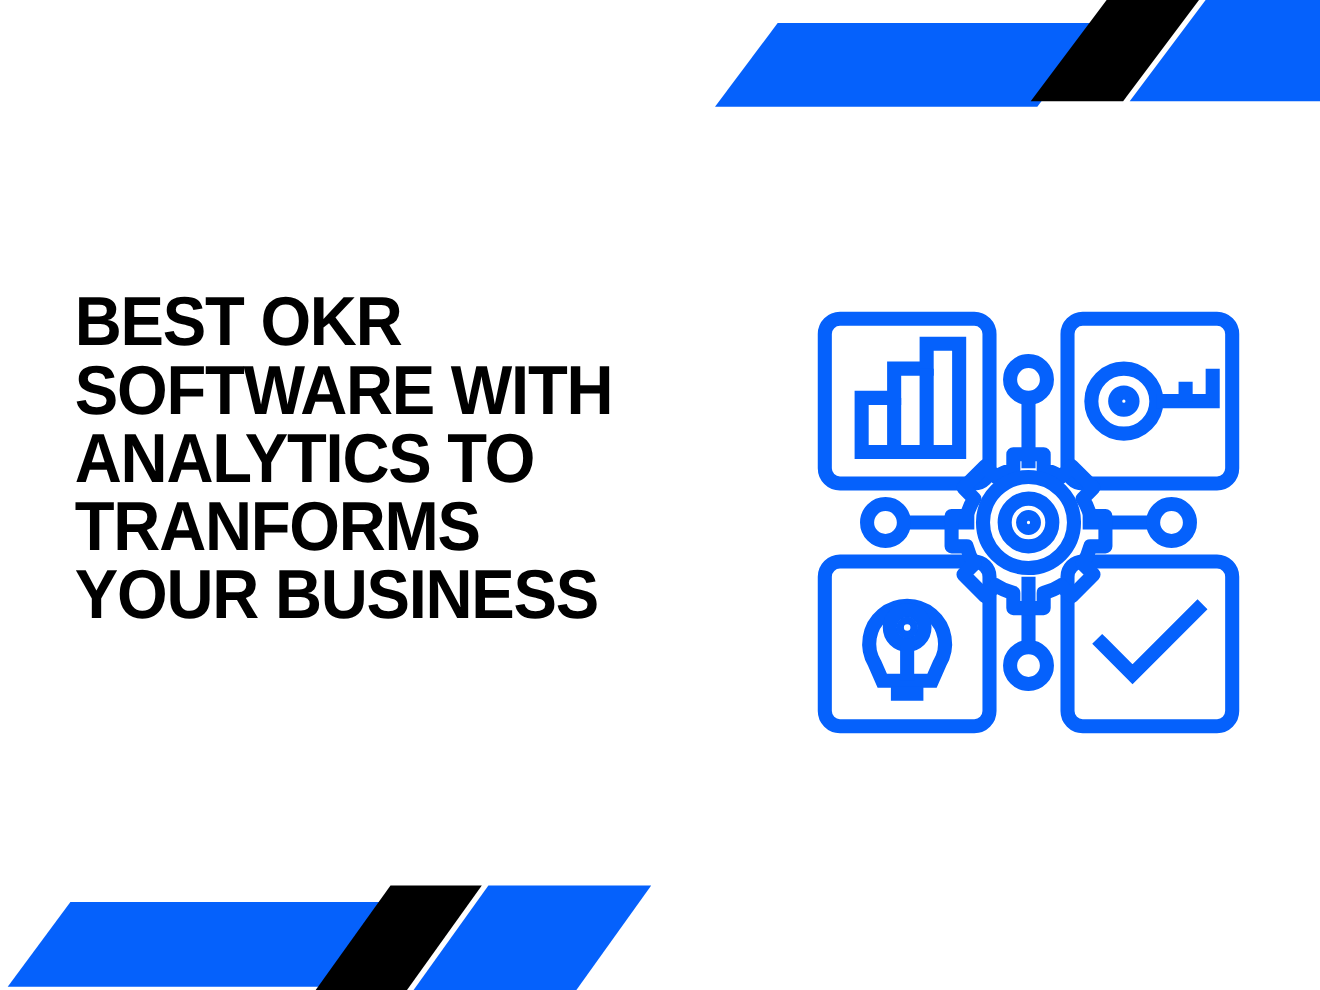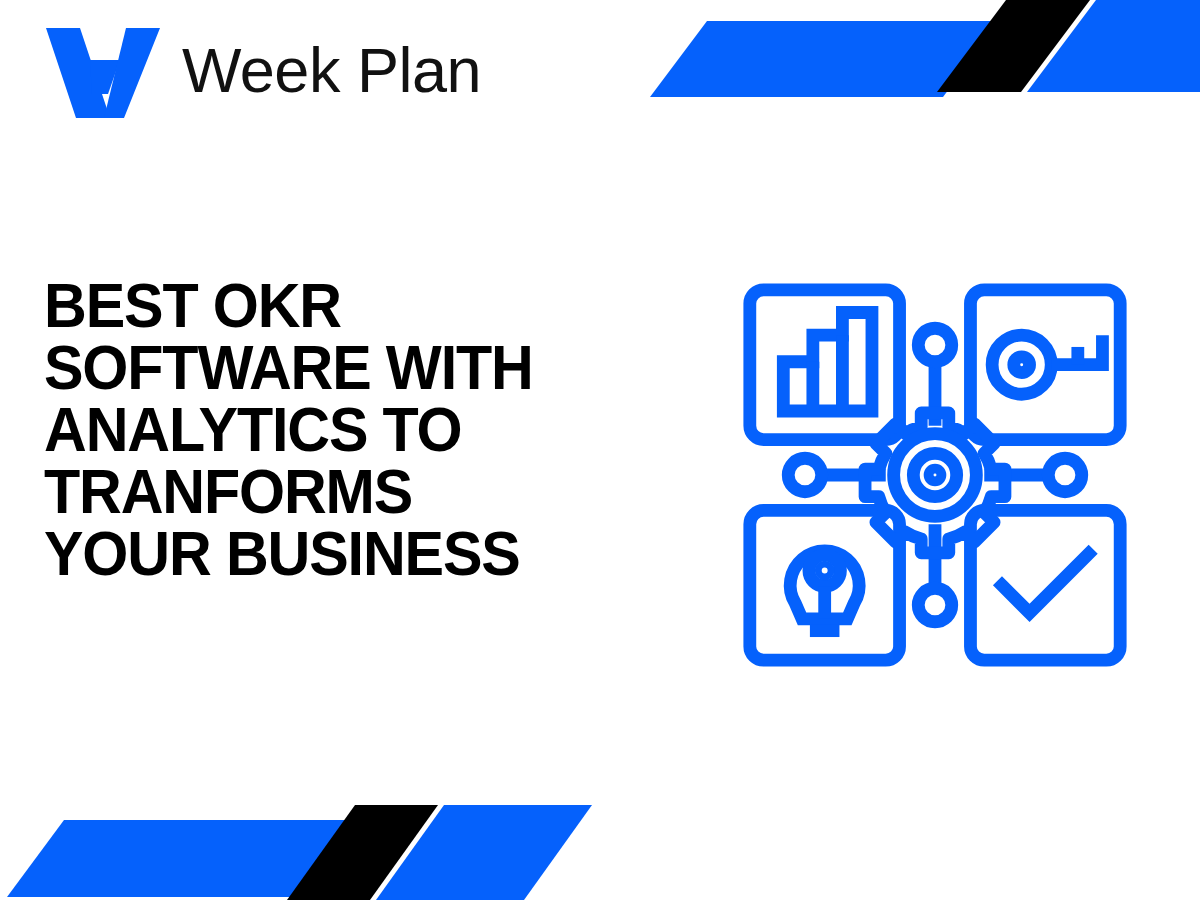--- a/index.html
+++ b/index.html
@@ -48,24 +48,23 @@
     color: #111111;
     letter-spacing: -0.5px;
     line-height: 1;
     margin-left: 16px;
     white-space: nowrap;
   }
 
   
   #headline {
     position: absolute;
-    left: 44px;
+    left: 68px;
     top: 262px;
     width: 640px;
-    margin-top: 12px;
   }
   .headline-line {
     font-family: "Liberation Sans", sans-serif;
     font-weight: 700;
     font-size: 63px;
     line-height: 0.985;
     letter-spacing: -1.2px;
     color: #000000;
     text-transform: uppercase;
     white-space: nowrap;
@@ -93,31 +92,20 @@
     <polygon points="1006,0 1090,0 1021,92 937,92" fill="#000000"></polygon>
     <polygon points="1096,0 1200,0 1200,92 1027,92" fill="#0561FC"></polygon>
   </svg>
 
   <svg class="ribbon-layer" viewBox="0 0 1200 900">
     <polygon points="64,820 350,820 293,897 7,897" fill="#0561FC"></polygon>
     <polygon points="355,805 438,805 370,900 287,900" fill="#000000"></polygon>
     <polygon points="444,805 592,805 524,900 376,900" fill="#0561FC"></polygon>
   </svg>
 
-  <div id="brand">
-    <svg id="logo-mark" viewBox="0 0 132 96">
-
-      <polygon points="12,6 46,6 76,96 42,96" fill="#0561FC"></polygon>
-
-      <polygon points="56,38 86,38 74,72 58,72" fill="#0561FC"></polygon>
-
-      <polygon points="92,6 126,6 90,96 70,96" fill="#0561FC"></polygon>
-    </svg>
-    <div id="brand-name">Week Plan</div>
-  </div>
 
   <div id="headline">
     <div class="headline-line">BEST OKR</div>
     <div class="headline-line">SOFTWARE WITH</div>
     <div class="headline-line">ANALYTICS TO</div>
     <div class="headline-line">TRANFORMS</div>
     <div class="headline-line">YOUR BUSINESS</div>
   </div>
 
   <div id="illustration">

